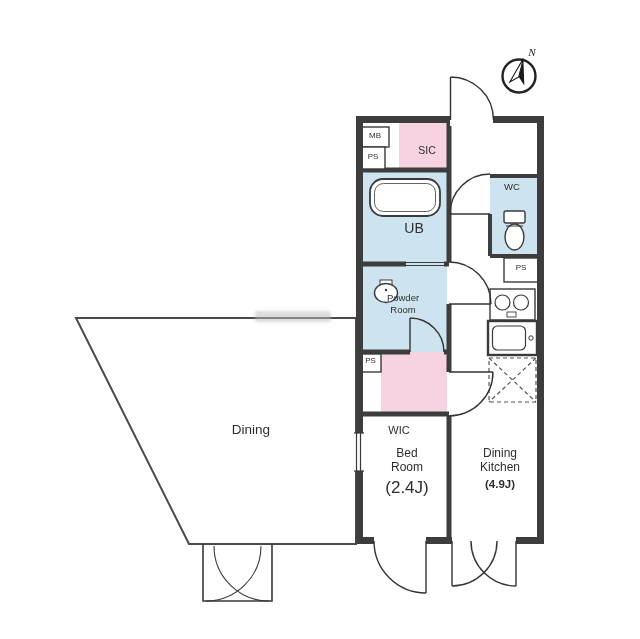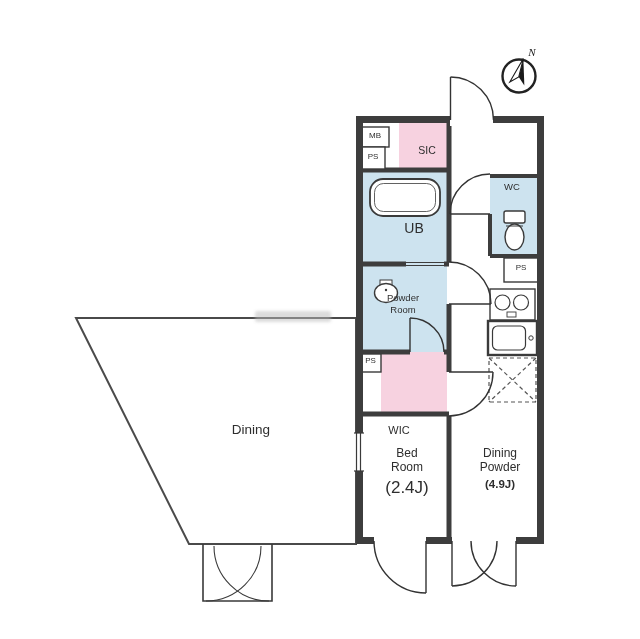--- a/index.html
+++ b/index.html
@@ -165,21 +165,21 @@
       </g>
     </g>
   </svg>
 
   <div class="watermark"></div>
 
   <div class="lbl n-lbl">N</div>
   <div class="lbl terrace-lbl">Dining</div>
   <div class="lbl bed-name">Bed Room</div>
   <div class="lbl bed-area">(2.4J)</div>
-  <div class="lbl dk-name">Dining Powder</div>
+  <div class="lbl dk-name">Dining Kitchen</div>
   <div class="lbl dk-area">(4.9J)</div>
   <div class="lbl ub-lbl">UB</div>
   <div class="lbl powder-lbl">Powder Room</div>
   <div class="lbl wic-lbl">WIC</div>
   <div class="lbl sic-lbl">SIC</div>
   <div class="lbl wc-lbl">WC</div>
   <div class="lbl mb-lbl">MB</div>
   <div class="lbl ps1-lbl">PS</div>
   <div class="lbl ps2-lbl">PS</div>
   <div class="lbl ps3-lbl">PS</div>

